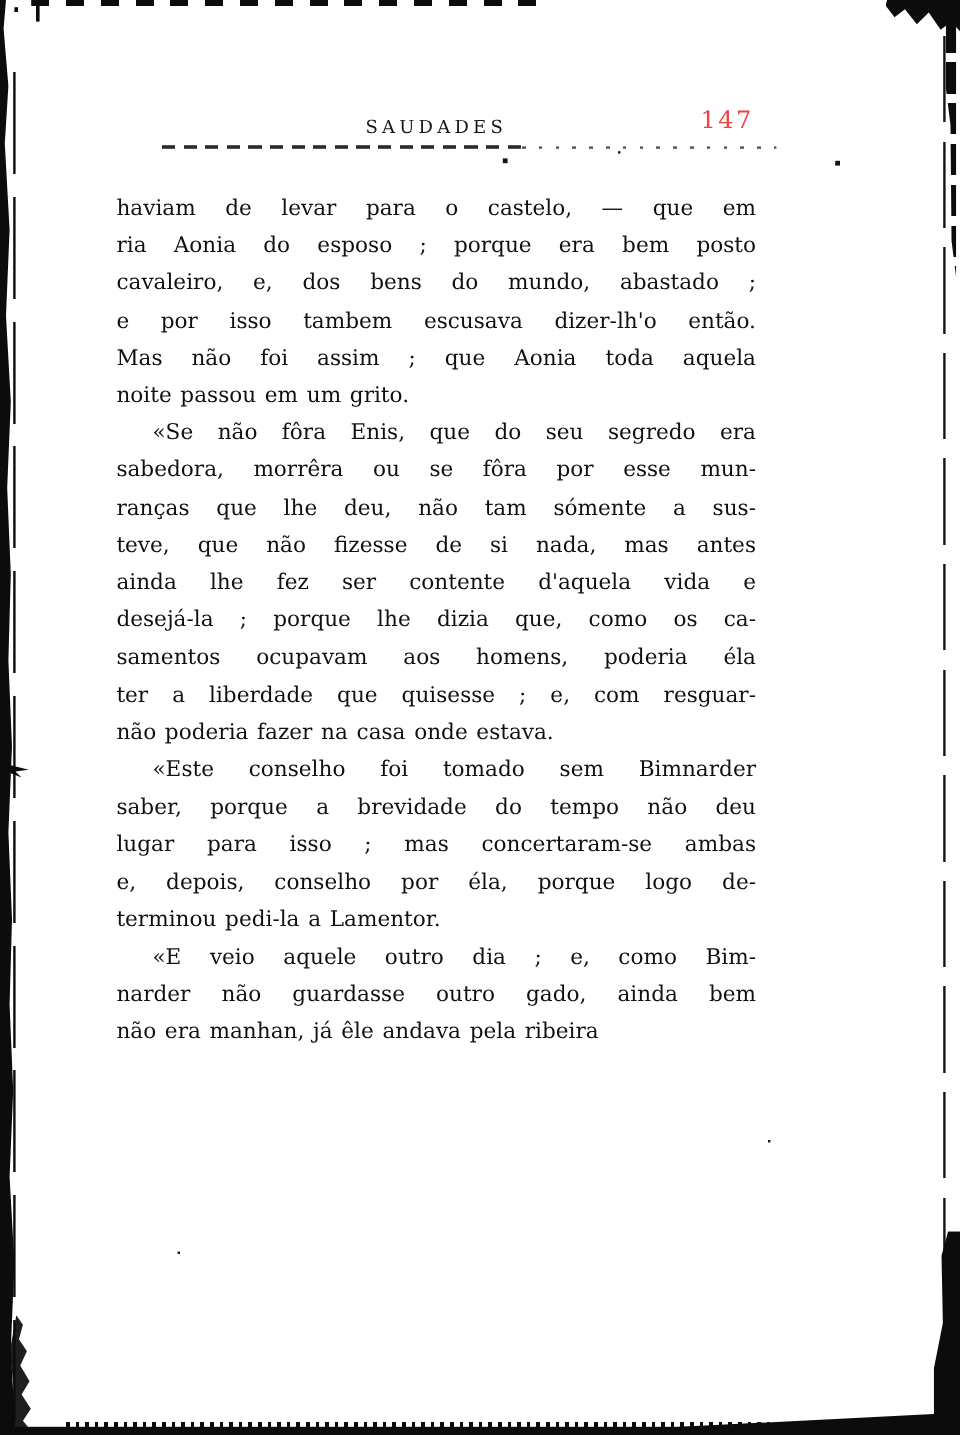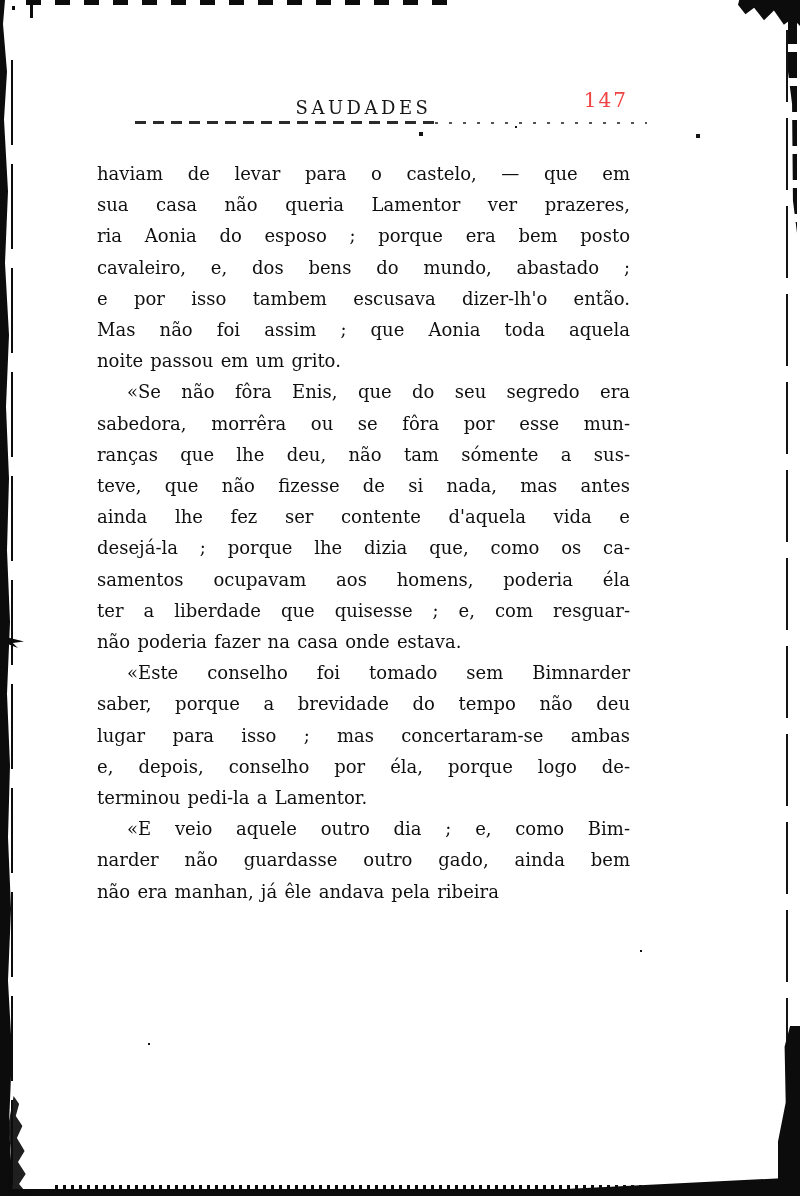--- a/index.html
+++ b/index.html
@@ -10,21 +10,21 @@
     background: #ffffff;
     overflow: hidden;
     font-family: "DejaVu Serif", "Liberation Serif", serif;
     color: #101010;
   }
 
   
   .running-head { position: absolute; top: 88px; left: 97px; width: 533px; height: 34px; }
   .head-title {
     position: absolute; left: 0; right: 0; top: 9px;
-    text-align: center; font-size: 18px; letter-spacing: 3.5px;
+    text-align: center; font-size: 15px; letter-spacing: 3.5px;
     color: #161616;
   }
   .page-number {
     position: absolute; right: 2px; top: 0;
     font-size: 20px; letter-spacing: 2px; color: #ef4444;
   }
   .head-rule {
     position: absolute; left: 135px; top: 121px; width: 512px; height: 4px;
     background-image:
       repeating-linear-gradient(90deg, rgba(25,25,25,.92) 0 11px, rgba(0,0,0,0) 11px 18px),
@@ -127,21 +127,20 @@
 
   <header class="running-head">
     <span class="head-title">SAUDADES</span>
     <span class="page-number">147</span>
   </header>
   <div class="head-rule"></div>
 
   <main class="text-block" id="text-block">
       <div class="para">
         <div class="line first">haviam de levar para o castelo, — que em</div>
-        <div class="line">sua casa não queria Lamentor ver prazeres,</div>
         <div class="line">ria Aonia do esposo ; porque era bem posto</div>
         <div class="line">cavaleiro, e, dos bens do mundo, abastado ;</div>
         <div class="line">e por isso tambem escusava dizer-lh'o então.</div>
         <div class="line">Mas não foi assim ; que Aonia toda aquela</div>
         <div class="line last">noite passou em um grito.</div>
       </div>
       <div class="para indent">
         <div class="line first">«Se não fôra Enis, que do seu segredo era</div>
         <div class="line">sabedora, morrêra ou se fôra por esse mun-</div>
         <div class="line">ranças que lhe deu, não tam sómente a sus-</div>

